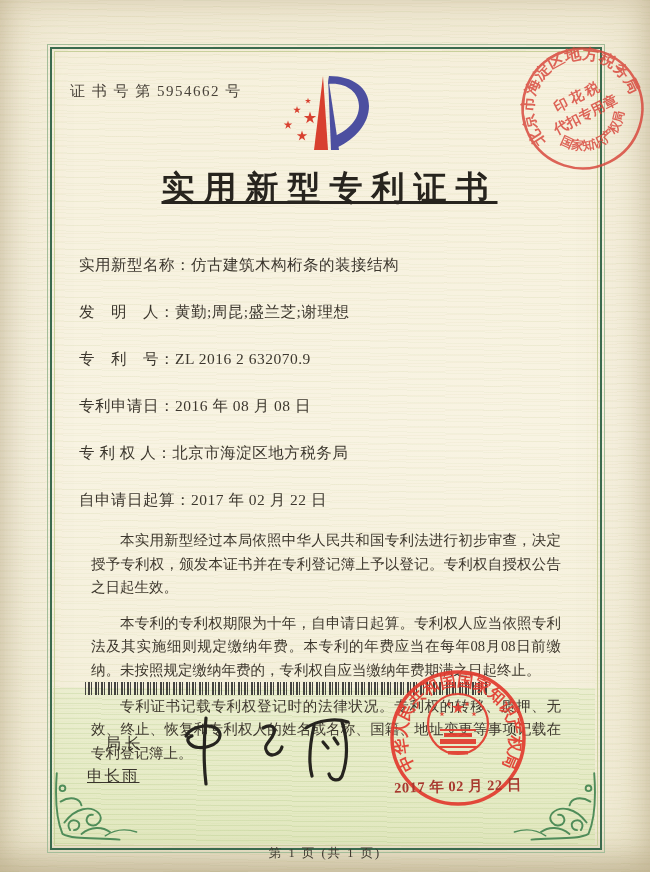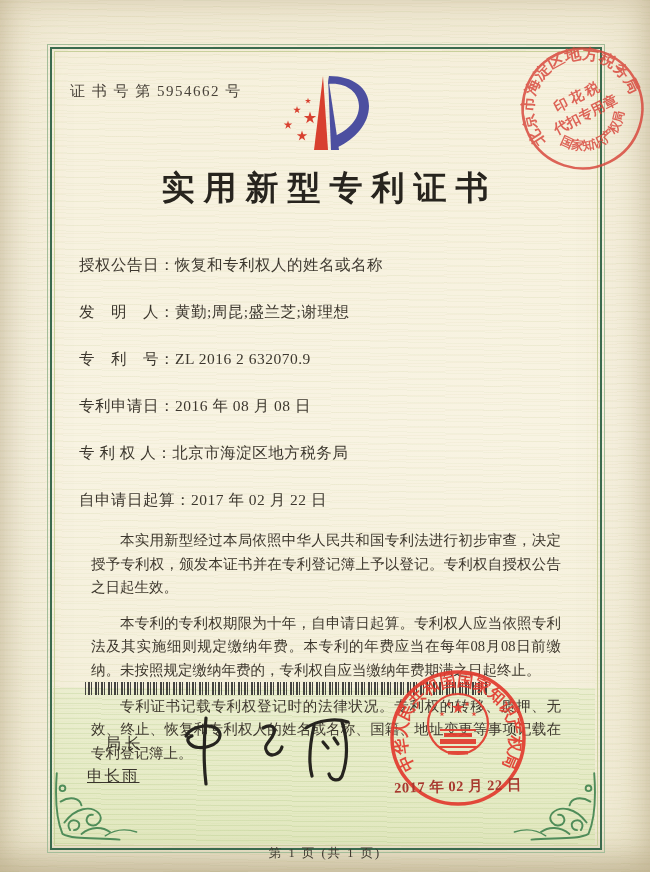--- a/index.html
+++ b/index.html
@@ -12,21 +12,21 @@
     box-shadow:inset 0 0 70px rgba(140,110,60,0.25), inset 0 -12px 28px rgba(115,95,50,0.28);}
   .frame{position:absolute;left:50px;top:47px;width:548px;height:799px;
     border:2px solid #3a6a4e;outline:1px solid #a3bd99;outline-offset:2px;}
   .frame::after{content:"";position:absolute;inset:2px;border:1px solid #c8d09b;}
   .green-zone{position:absolute;left:53px;top:688px;width:542px;height:156px;
     background:repeating-linear-gradient(0.6deg, rgba(150,185,100,0.18) 0 1px, rgba(0,0,0,0) 1px 5px),
     linear-gradient(rgba(226,236,196,0.5), rgba(216,230,178,0.6));}
   .cert-no{position:absolute;left:70px;top:82px;font-size:15px;color:#49433a;letter-spacing:1.5px;}
   .logo{position:absolute;left:278px;top:68px;}
   .title{position:absolute;left:0;right:0;top:166px;text-align:center;font-size:33px;
-    font-weight:bold;color:#27241e;letter-spacing:9px;text-indent:9px;}
+    font-weight:bold;color:#27241e;letter-spacing:9px;text-indent:9px;text-decoration:underline;}
   .field{position:absolute;left:79px;font-size:15.5px;color:#3c372e;letter-spacing:0.5px;white-space:nowrap;}
   .f0{top:255px}.f1{top:302px}.f2{top:349px}.f3{top:396px}.f4{top:443px}.f5{top:490px}
   .paras{position:absolute;left:79px;top:517px;width:494px;font-size:14.5px;
     line-height:23.6px;color:#3e382e;text-align:justify;}
   .paras p{margin:12px;text-indent:2em;}
   .barcode{position:absolute;left:85px;top:682px;width:402px;height:13px;opacity:.85;
     background:repeating-linear-gradient(90deg,#262626 0 1px,rgba(0,0,0,0) 1px 3px,#262626 3px 5px,
       rgba(0,0,0,0) 5px 6px,#262626 6px 7px,rgba(0,0,0,0) 7px 10px,#262626 10px 12px,rgba(0,0,0,0) 12px 13px);}
   .sig-title{position:absolute;left:87px;top:734px;font-size:16px;letter-spacing:4px;color:#3a352c;margin-left:18px;}
   .sig-name{position:absolute;left:87px;top:766px;font-size:15.5px;letter-spacing:2px;color:#3a352c;text-decoration:underline;}
@@ -86,21 +86,21 @@
     </text>
     <text x="80" y="72" text-anchor="middle" font-size="13.5" fill="#d8453a" font-weight="bold">印 花 税</text>
     <text x="80" y="91" text-anchor="middle" font-size="13.5" fill="#d8453a" font-weight="bold">代扣专用章</text>
     <text font-size="12" fill="#d8453a" font-weight="bold">
       <textPath href="#taxBottom" textLength="82" lengthAdjust="spacingAndGlyphs">国家知识产权局</textPath>
     </text>
   </svg>
 
   <div class="title">实用新型专利证书</div>
 
-  <div class="field f0"><span>授权公告日：</span><span>恢复和专利权人的姓名或名称</span></div>
+  <div class="field f0"><span>实用新型名称：</span><span>仿古建筑木构桁条的装接结构</span></div>
   <div class="field f1"><span>发　明　人：</span><span>黄勤;周昆;盛兰芝;谢理想</span></div>
   <div class="field f2"><span>专　利　号：</span><span>ZL 2016 2 632070.9</span></div>
   <div class="field f3"><span>专利申请日：</span><span>2016 年 08 月 08 日</span></div>
   <div class="field f4"><span>专 利 权 人：</span><span>北京市海淀区地方税务局</span></div>
   <div class="field f5"><span>自申请日起算：</span><span>2017 年 02 月 22 日</span></div>
 
   <div class="paras">
     <p>本实用新型经过本局依照中华人民共和国专利法进行初步审查，决定授予专利权，颁发本证书并在专利登记簿上予以登记。专利权自授权公告之日起生效。</p>
     <p>本专利的专利权期限为十年，自申请日起算。专利权人应当依照专利法及其实施细则规定缴纳年费。本专利的年费应当在每年08月08日前缴纳。未按照规定缴纳年费的，专利权自应当缴纳年费期满之日起终止。</p>
     <p>专利证书记载专利权登记时的法律状况。专利权的转移、质押、无效、终止、恢复和专利权人的姓名或名称、国籍、地址变更等事项记载在专利登记簿上。</p>

